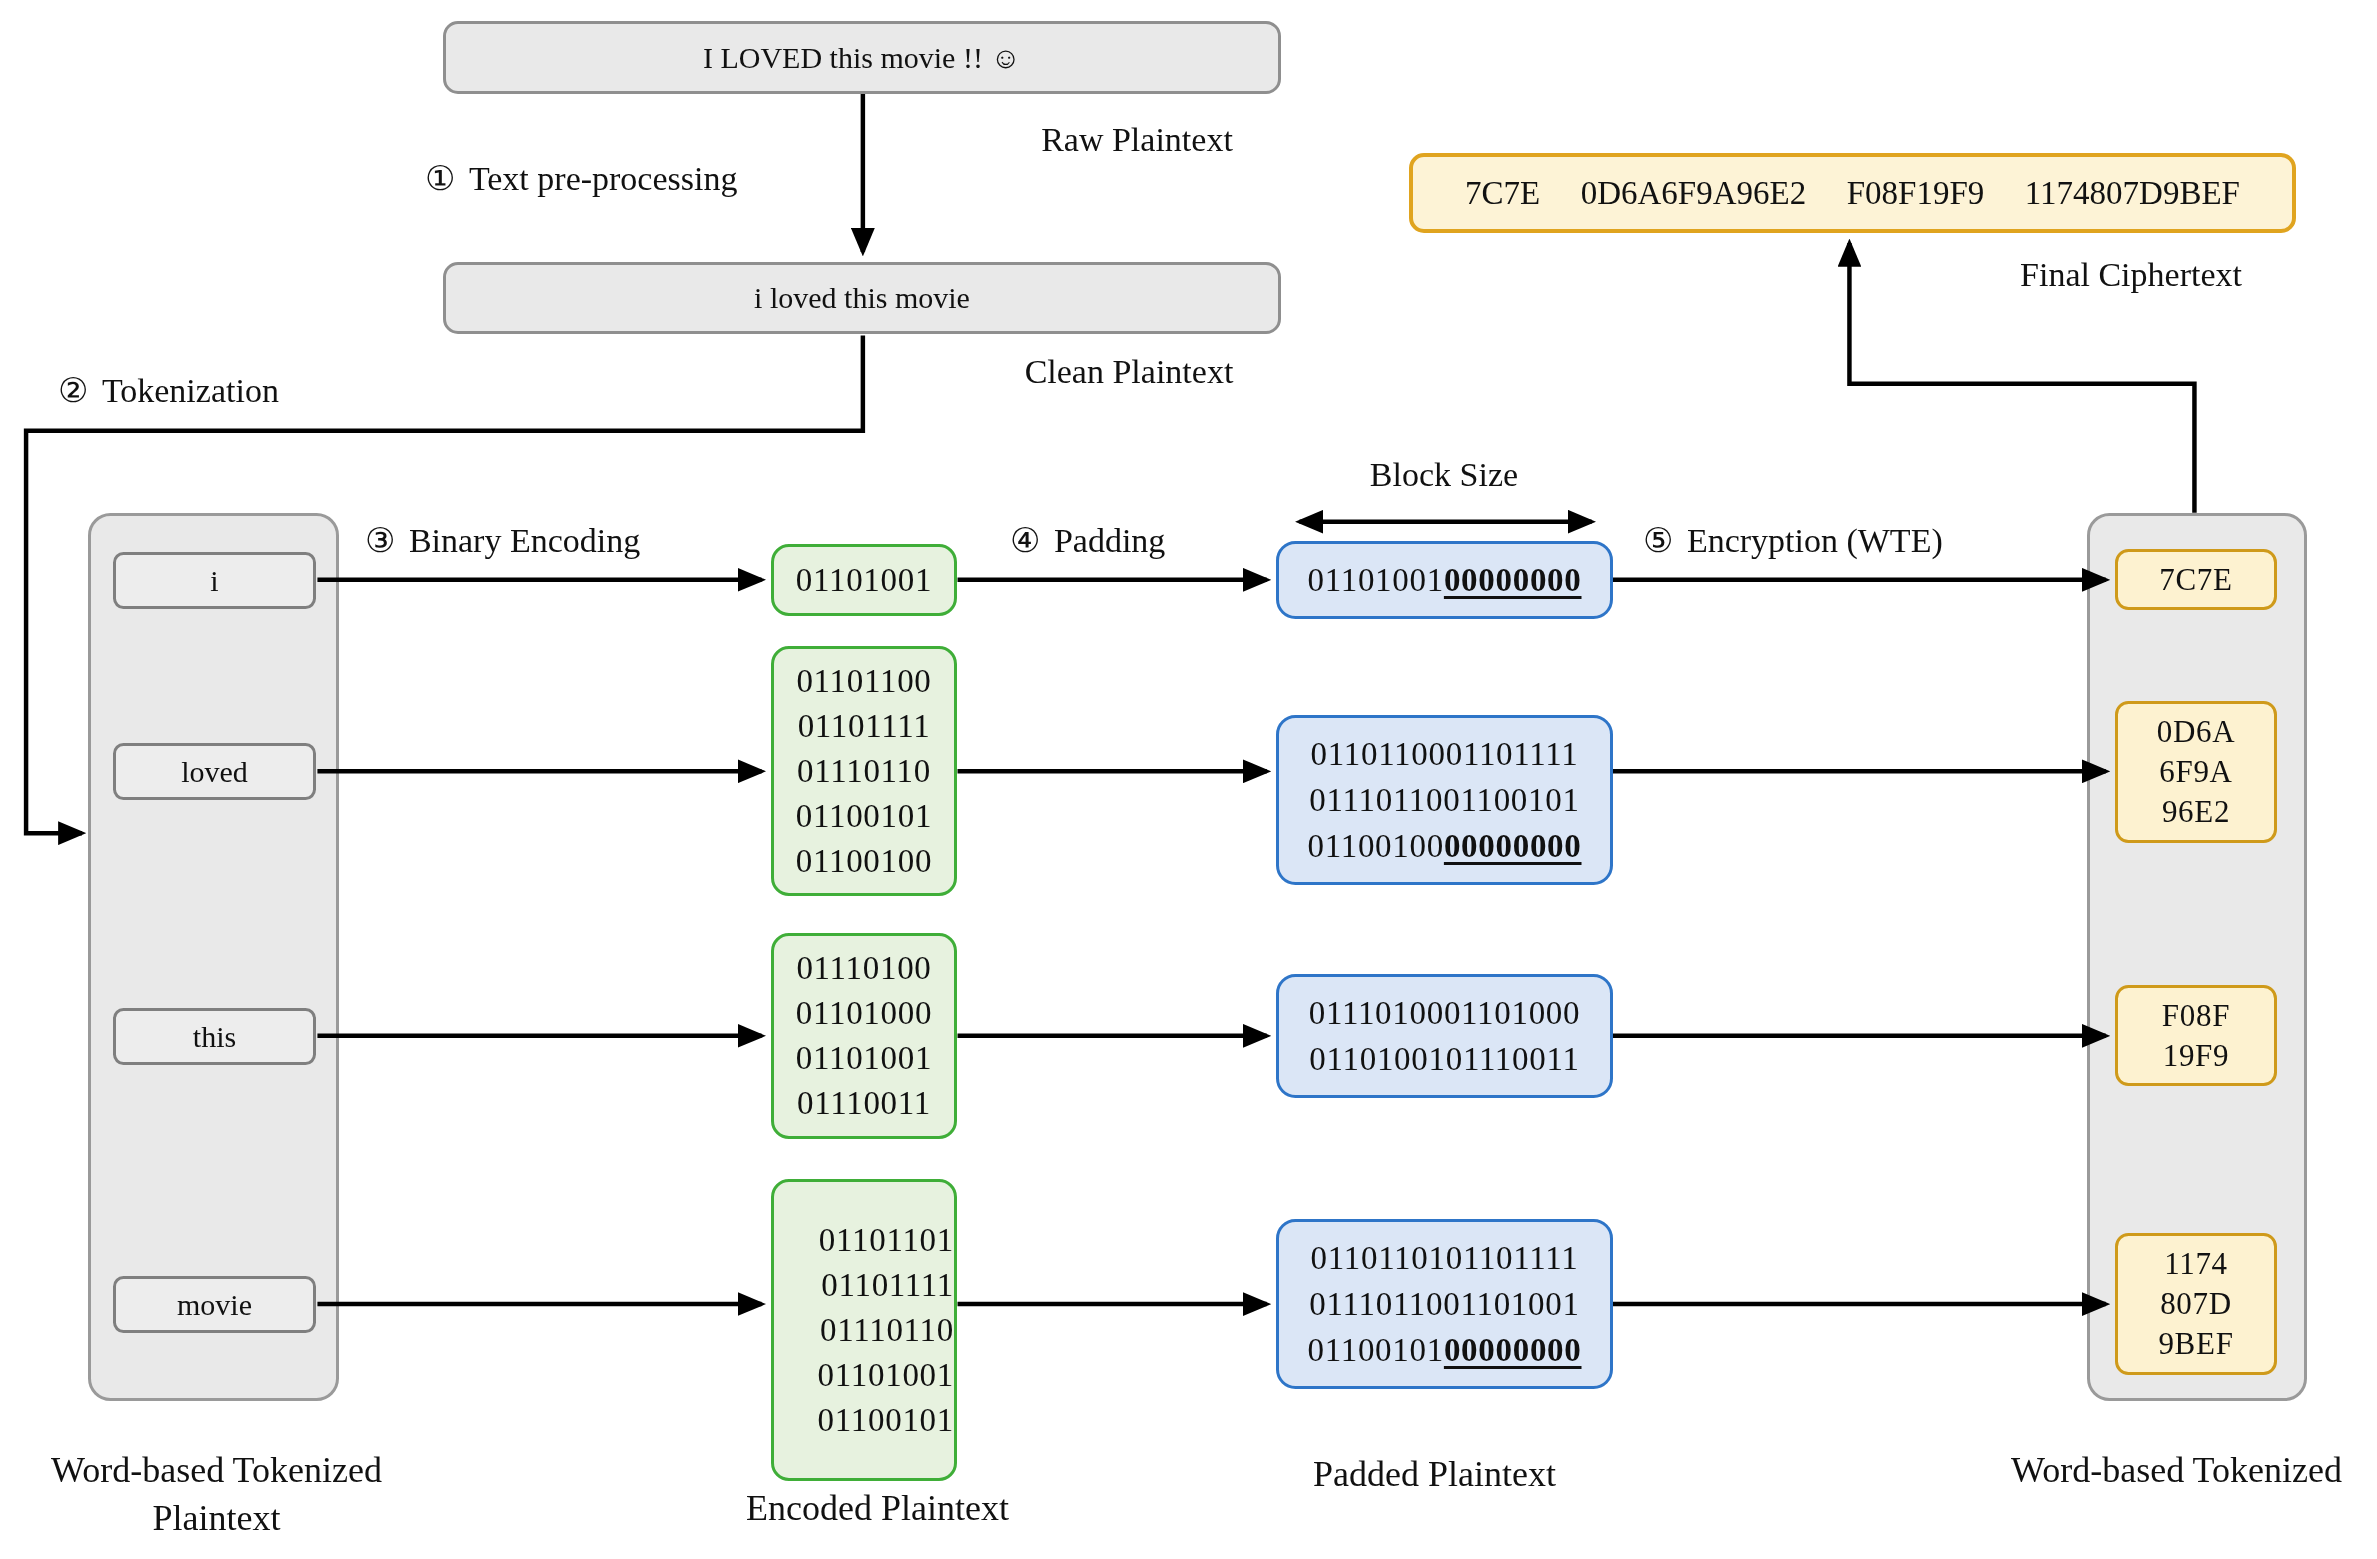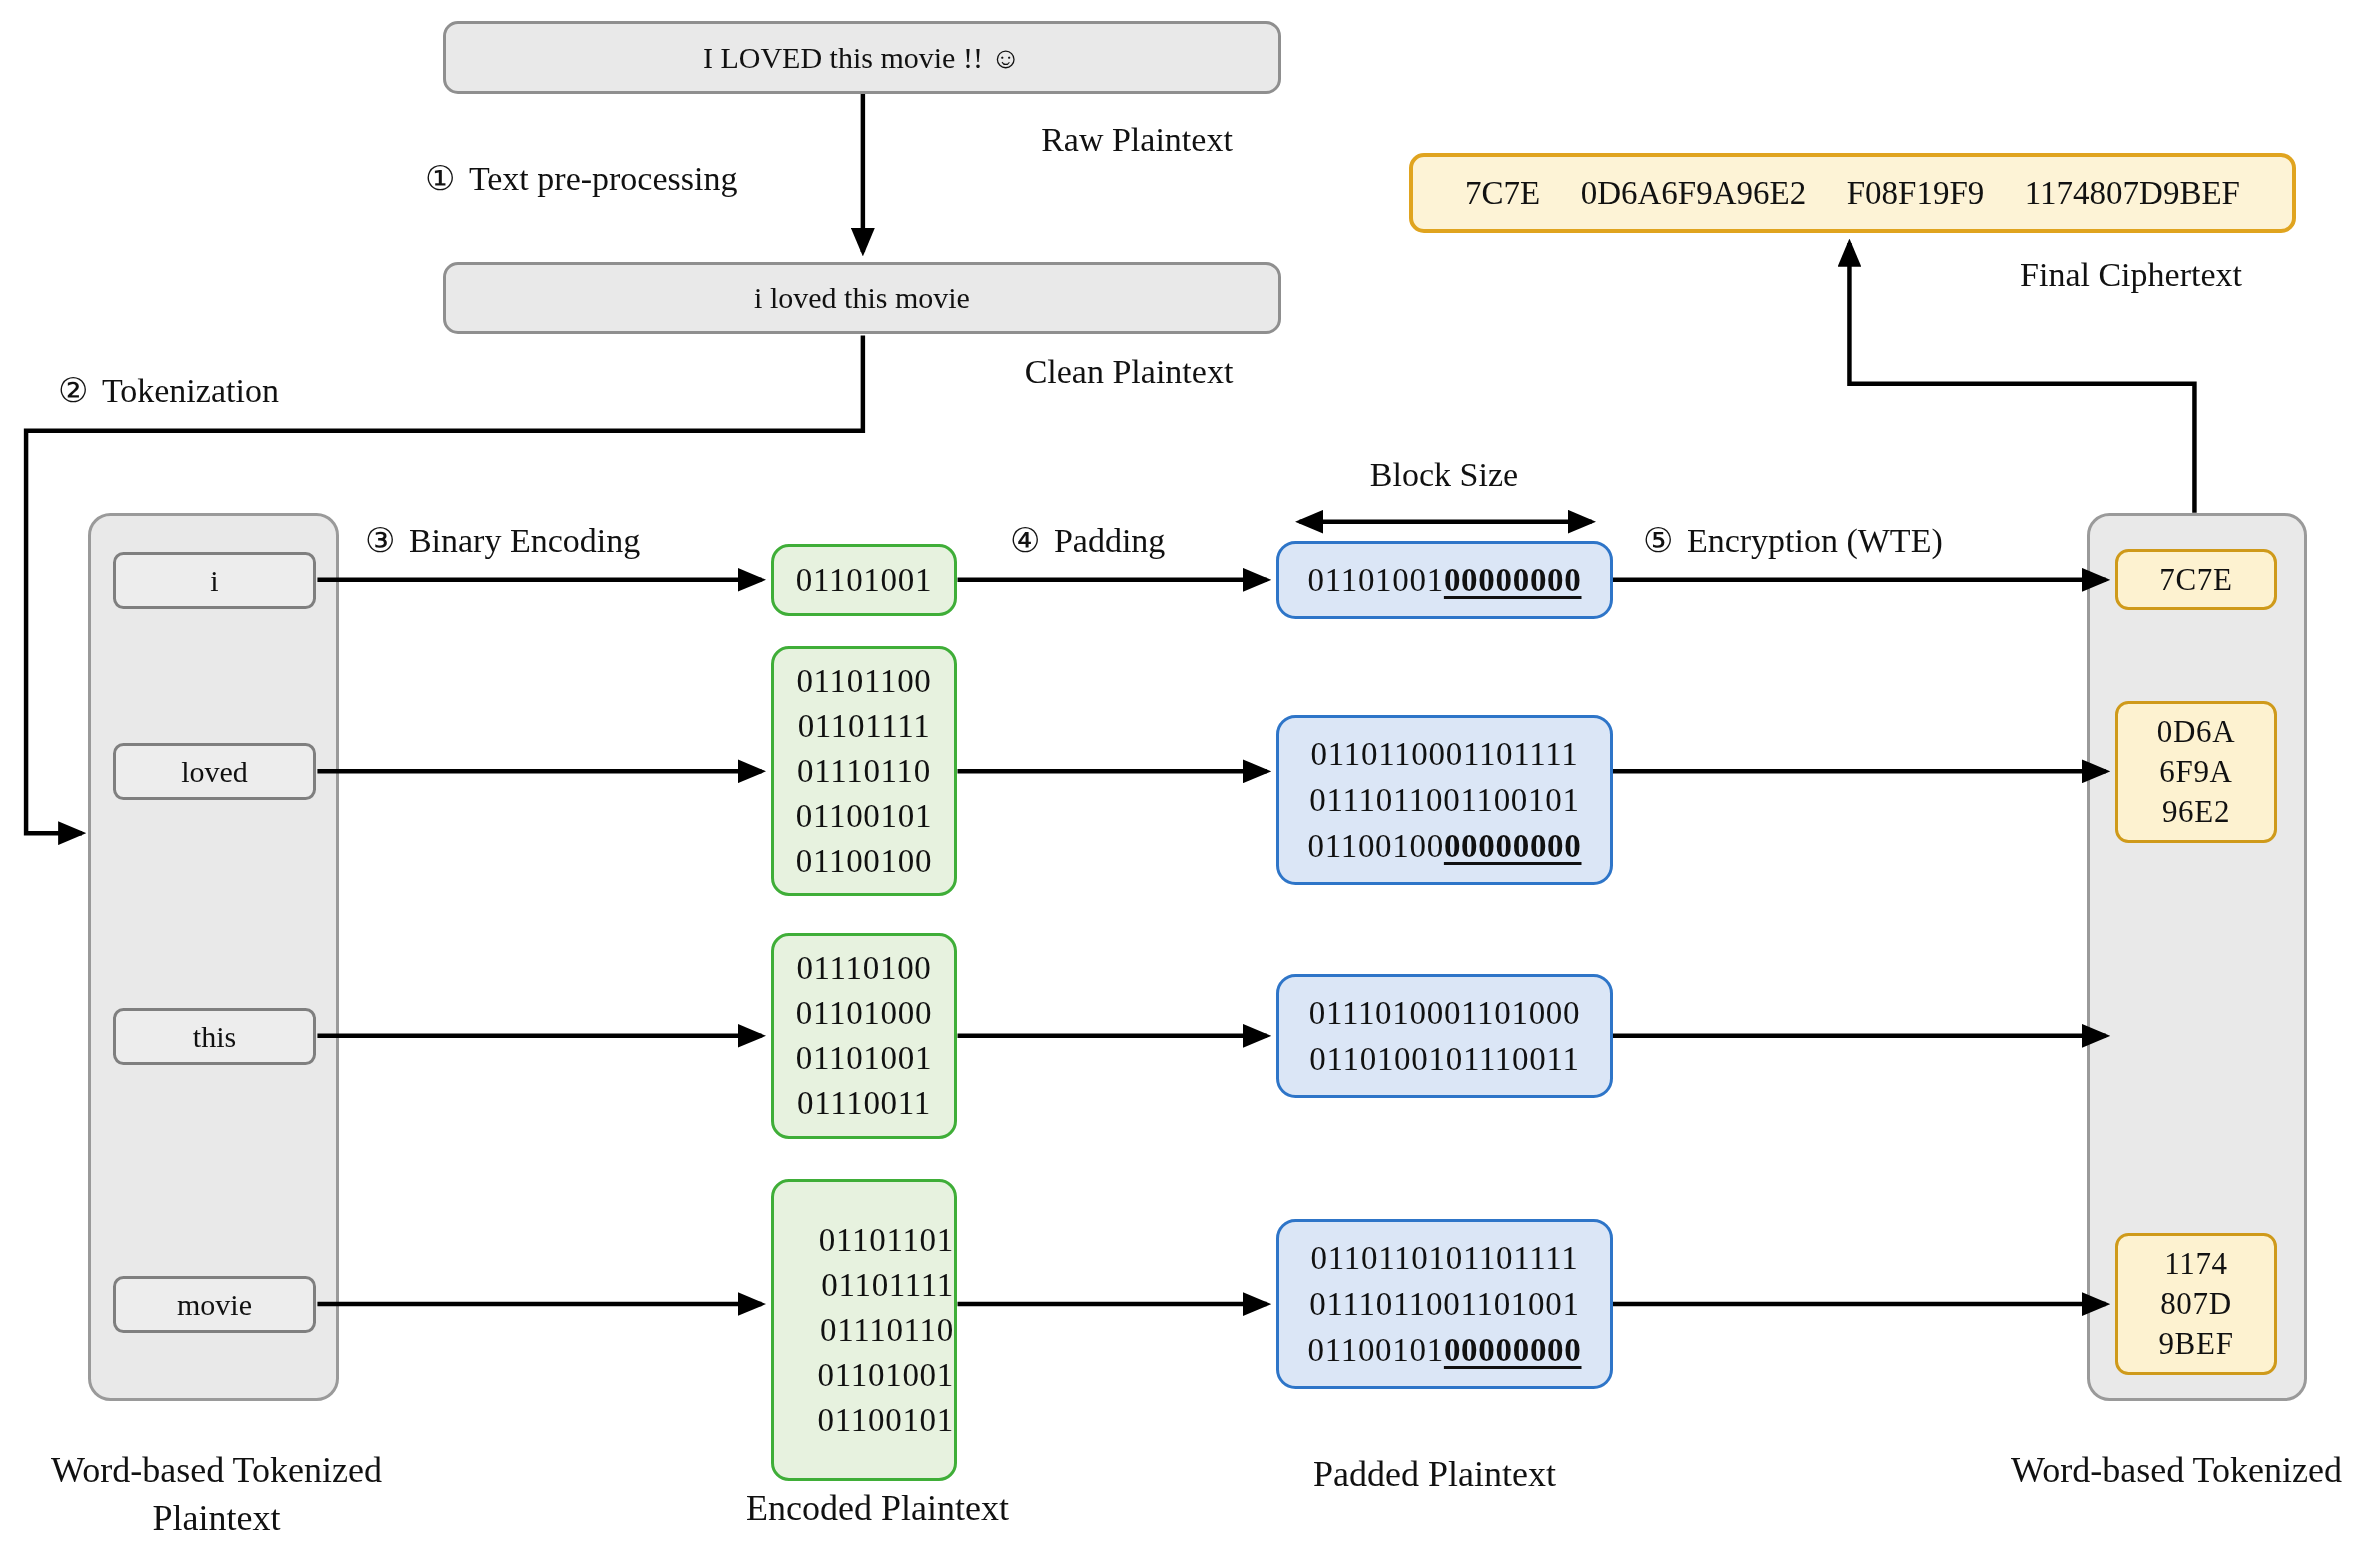--- a/index.html
+++ b/index.html
@@ -169,20 +169,24 @@
     <div class="abs roundbox greenbox" style="left: 771px; top: 933px; width: 186px; height: 206px;">
       <div class="bin">01110100</div>
       <div class="bin">01101000</div>
       <div class="bin">01101001</div>
       <div class="bin">01110011</div>
     </div>
     <div class="abs roundbox bluebox" style="left: 1276px; top: 974px; width: 337px; height: 124px;">
       <div class="bin"><span>0111010001101000</span></div>
       <div class="bin"><span>0110100101110011</span></div>
     </div>
+    <div class="abs roundbox cipherbox" style="left: 2115px; top: 985px; width: 162px; height: 101px;">
+      <div class="hex">F08F</div>
+      <div class="hex">19F9</div>
+    </div>
     <div class="abs roundbox tokenbox" style="left: 113px; top: 1276px; width: 203px; height: 57px;">
       <div class="boxtext">movie</div>
     </div>
     <div class="abs roundbox greenbox" style="left: 771px; top: 1179px; width: 186px; height: 302px; align-items: flex-end;">
       <div class="bin">01101101</div>
       <div class="bin">01101111</div>
       <div class="bin">01110110</div>
       <div class="bin">01101001</div>
       <div class="bin">01100101</div>
     </div>

